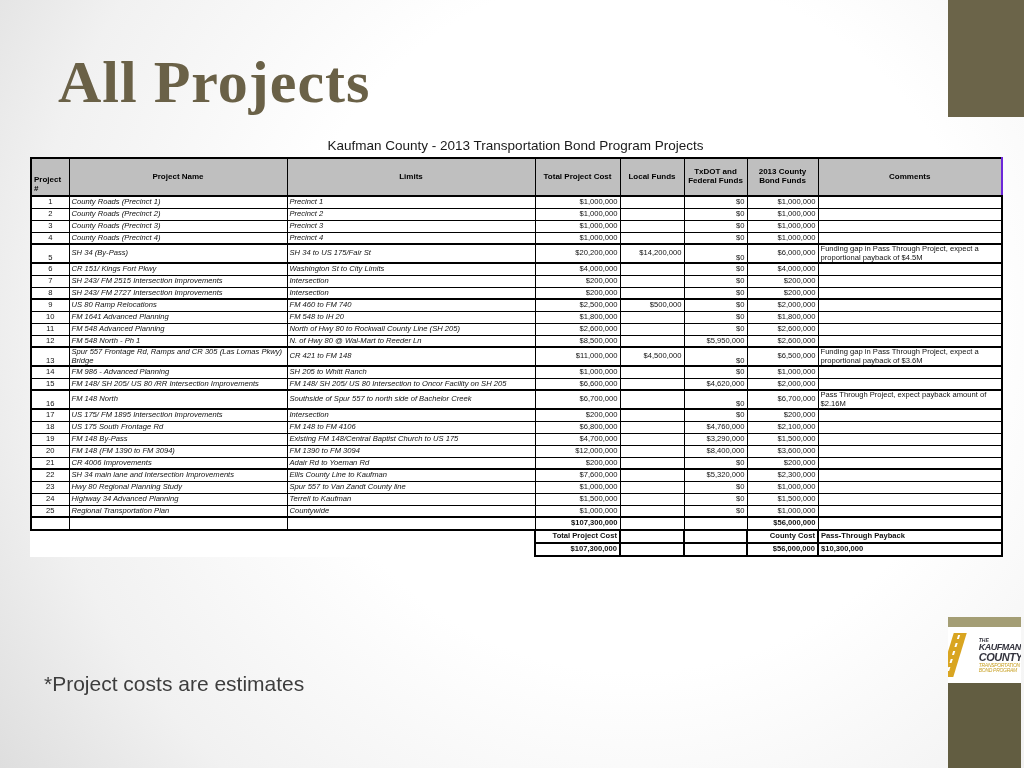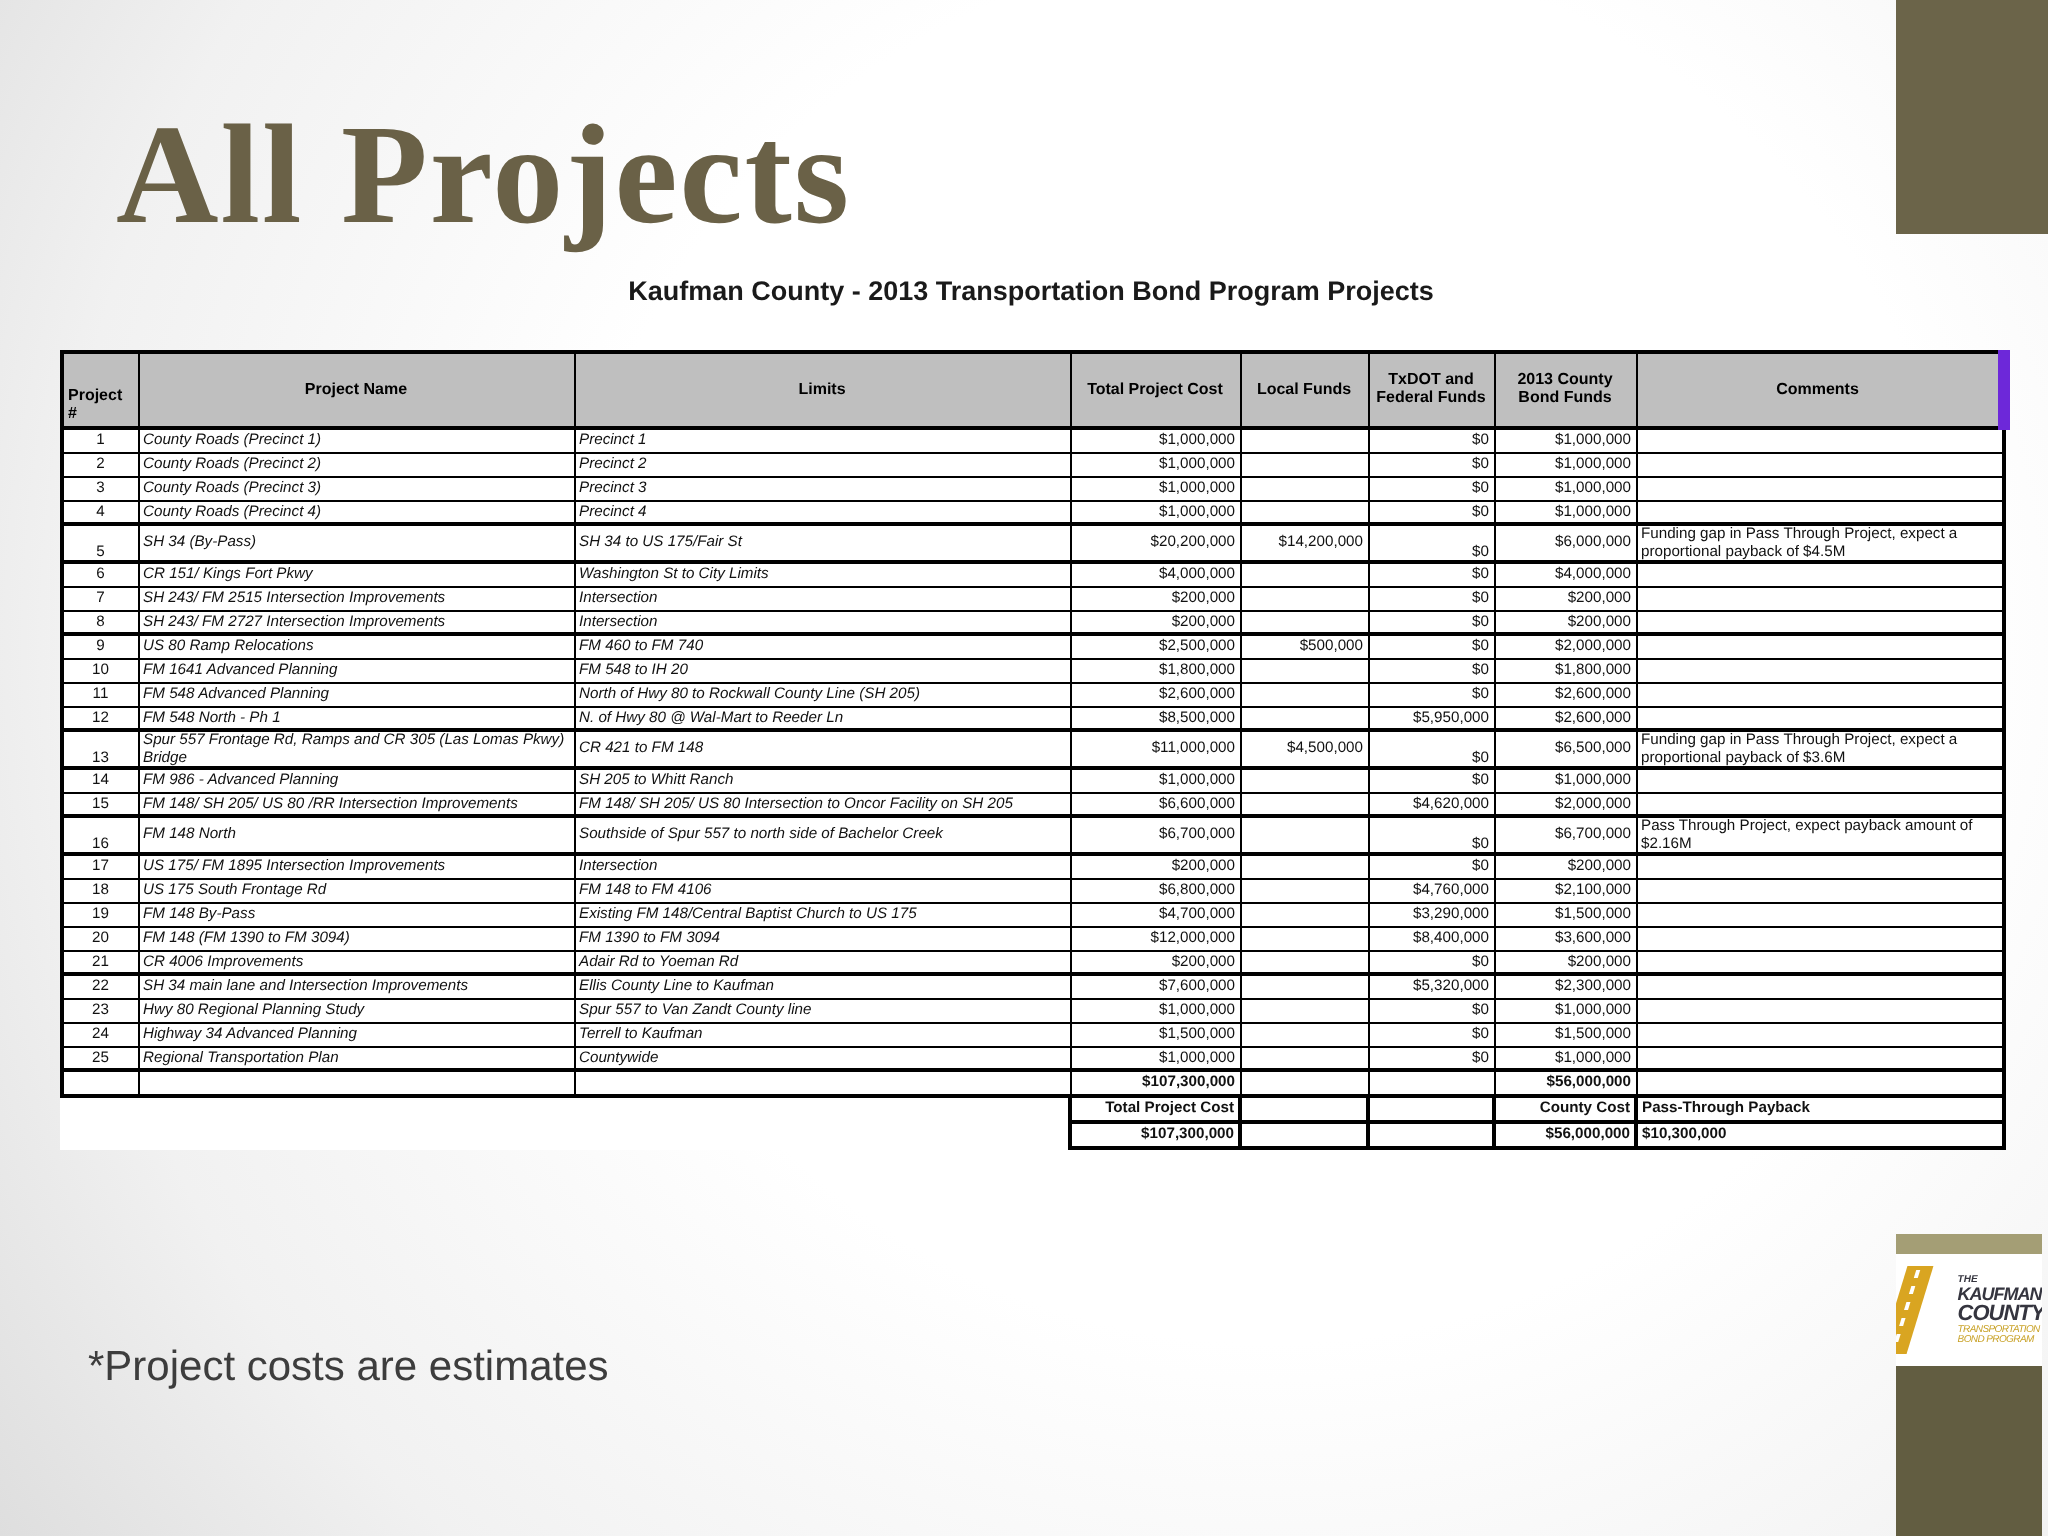--- a/index.html
+++ b/index.html
@@ -22,40 +22,40 @@
   .road::after { content: ""; position: absolute; left: 5px; top: 2px; width: 2px; height: 40px;
           background: repeating-linear-gradient(to bottom, #ffffff 0 4px, #d9a521 4px 8px); }
   .logo-text { text-align: left; line-height: 1; }
   .logo-the { font-size: 5px; font-style: italic; font-weight: bold; color: #35353f; }
   .logo-name1 { font-size: 9px; font-style: italic; font-weight: bold; color: #35353f; letter-spacing: -0.5px; }
   .logo-name2 { font-size: 11px; font-style: italic; font-weight: bold; color: #35353f; letter-spacing: -0.5px; }
   .logo-sub { font-size: 5px; font-style: italic; color: #c9a227; letter-spacing: -0.3px; }
 
   
   .slide-title { position: absolute; left: 58px; top: 48px; font-family: "Liberation Serif", serif;
-                 font-size: 71px; color: #6a6147; letter-spacing: 1px; }
+                 font-size: 60px; color: #6a6147; letter-spacing: 1px; }
 
   
   .table-wrap { position: absolute; left: 30px; top: 138px; width: 971px; }
-  .table-title { text-align: center; font-size: 13.5px; font-weight: bold; color: #1a1a1a; margin-bottom: 22px; }
+  .table-title { text-align: center; font-size: 13.5px; font-weight: normal; color: #1a1a1a; margin-bottom: 4px; }
   table { border-collapse: collapse; width: 971px; table-layout: fixed; background: #ffffff; }
   col.c-num   { width: 38px; }
   col.c-name  { width: 218px; }
   col.c-lim   { width: 248px; }
   col.c-total { width: 85px; }
   col.c-local { width: 64px; }
   col.c-txdot { width: 63px; }
   col.c-bond  { width: 71px; }
   col.c-com   { width: 184px; }
 
   th { background: #bfbfbf; border: 1px solid #000; border-top: 2px solid #000; border-bottom: 2px solid #000;
        font-size: 8px; line-height: 1.1; height: 38px; vertical-align: middle; text-align: center; padding: 1px 2px; }
   th.h-num { vertical-align: bottom; text-align: left; }
   th:first-child { border-left: 2px solid #000; }
-  th:last-child { border-right: 6px solid #6d28d9; }
+  th:last-child { border-right: 2px solid #6d28d9; }
 
   td { border: 1px solid #000; font-size: 7.6px; line-height: 1.1; padding: 0 2px; height: 12px;
        vertical-align: middle; color: #111; overflow: hidden; }
   td:first-child { border-left: 2px solid #000; }
   td:last-child { border-right: 2px solid #000; }
   tr.tall td { height: 19px; }
   tr.group-end td { border-bottom-width: 2px; }
   td.num { text-align: center; }
   tr.tall td.num, tr.tall td.txdot { vertical-align: bottom; }
   td.name, td.limits { text-align: left; white-space: nowrap; font-style: italic; }

